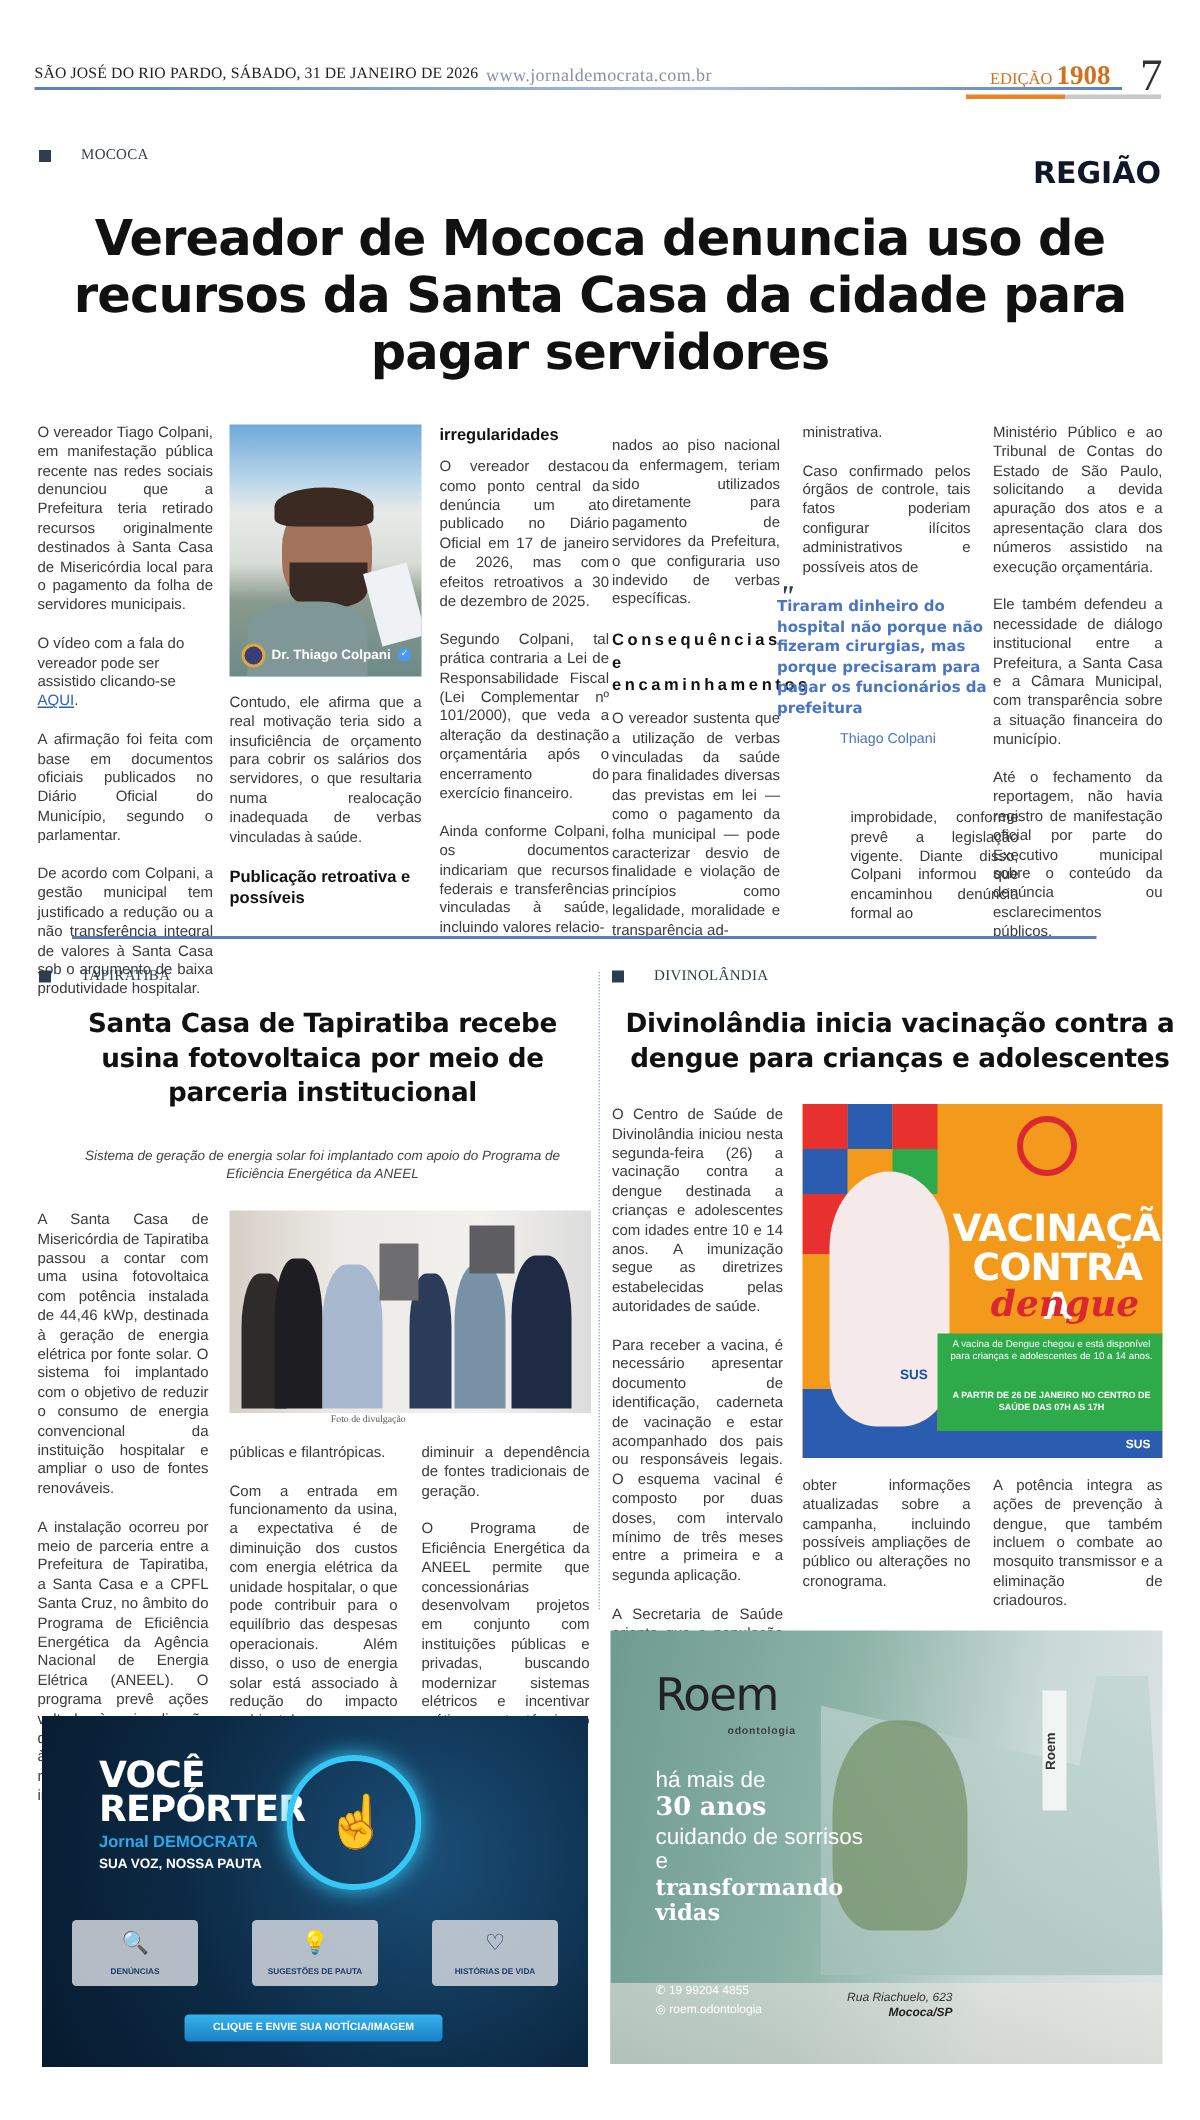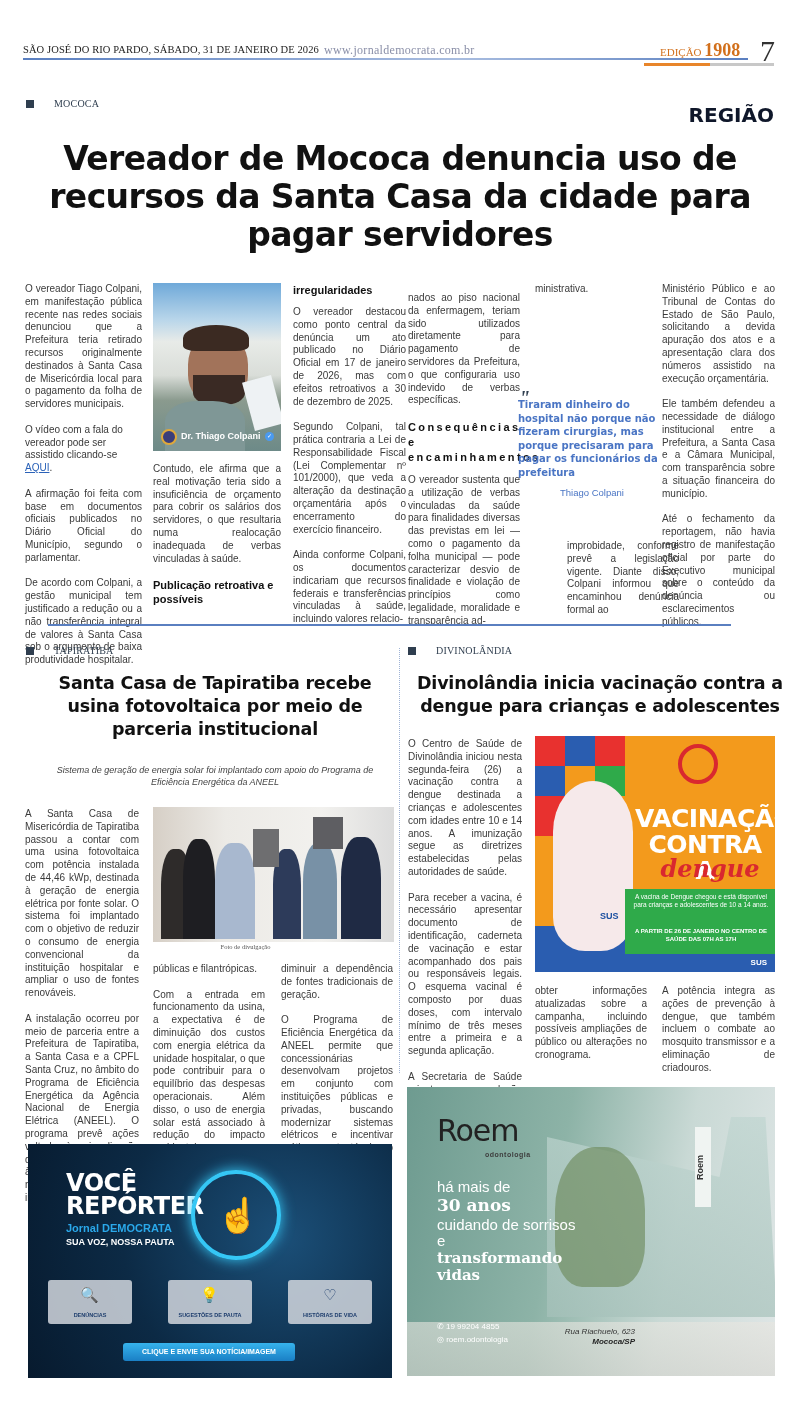--- a/index.html
+++ b/index.html
@@ -135,20 +135,21 @@
 </div>
 
 <div class="col" style="left:408px;top:272px;width:112px;margin-top:20px;">
   <p>nados ao piso nacional da enfermagem, teriam sido utilizados diretamente para pagamento de servidores da Prefeitura, o que configuraria uso indevido de verbas específicas.</p>
   <p class="sub-sp" style="margin-bottom:9px">Consequências e encaminhamentos</p>
   <p>O vereador sustenta que a utilização de verbas vinculadas da saúde para finalidades diversas das previstas em lei — como o pagamento da folha municipal — pode caracterizar desvio de finalidade e violação de princípios como legalidade, moralidade e transparência ad-</p>
 </div>
 
 <div class="col" style="left:535px;top:283px;width:112px;">
   <p>ministrativa.</p>
+  <p>Caso confirmado pelos órgãos de controle, tais fatos poderiam configurar ilícitos administrativos e possíveis atos de</p>
 </div>
 
 <div class="quote">
   <span class="qmark">"</span>
   <span>Tiraram dinheiro do hospital não porque não fizeram cirurgias, mas porque precisaram para pagar os funcionários da prefeitura</span>
 </div>
 <div class="quote-author">Thiago Colpani</div>
 
 <div class="col" style="left:535px;top:540px;width:112px;margin-left:32px;">
   <p>improbidade, conforme prevê a legislação vigente. Diante disso, Colpani informou que encaminhou denúncia formal ao</p>

